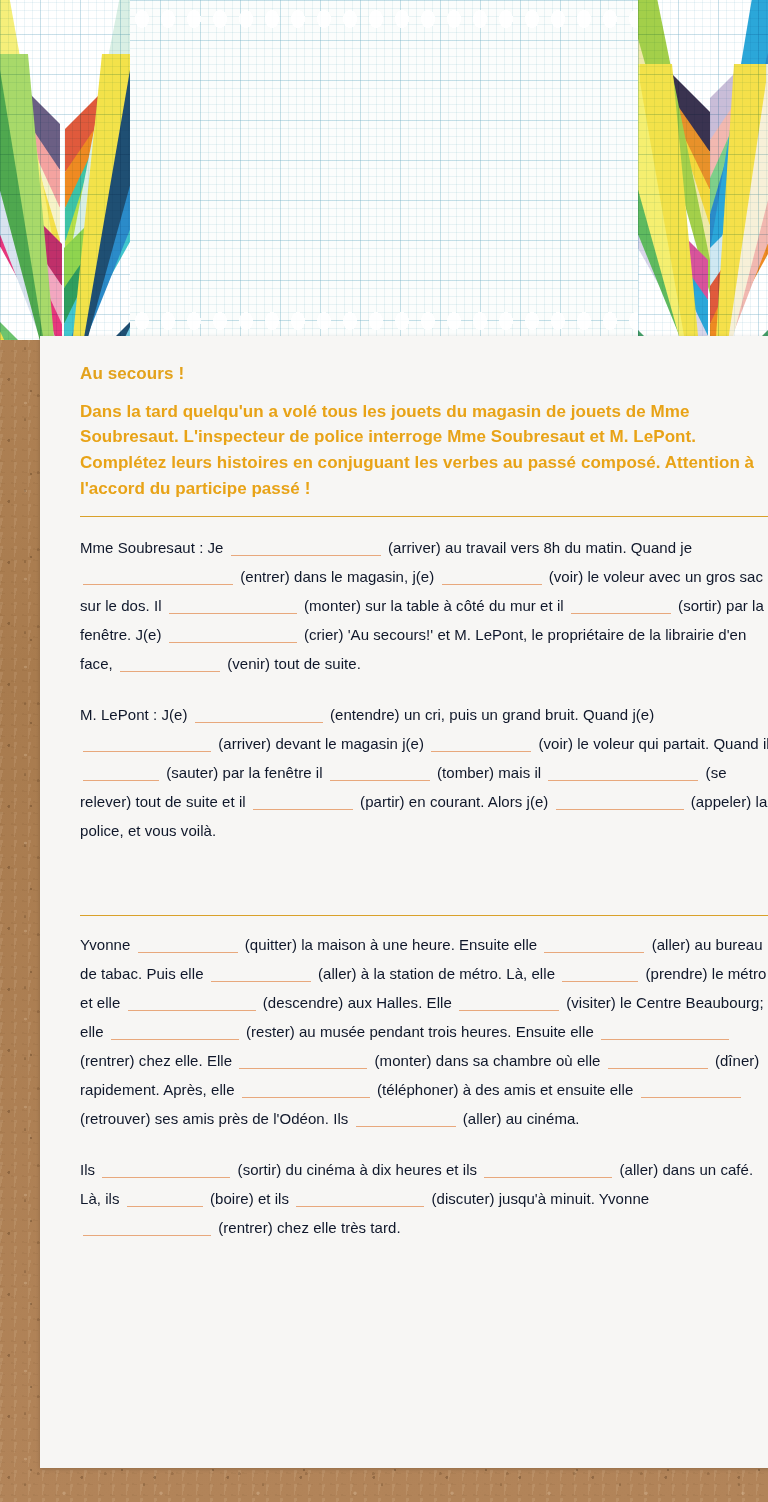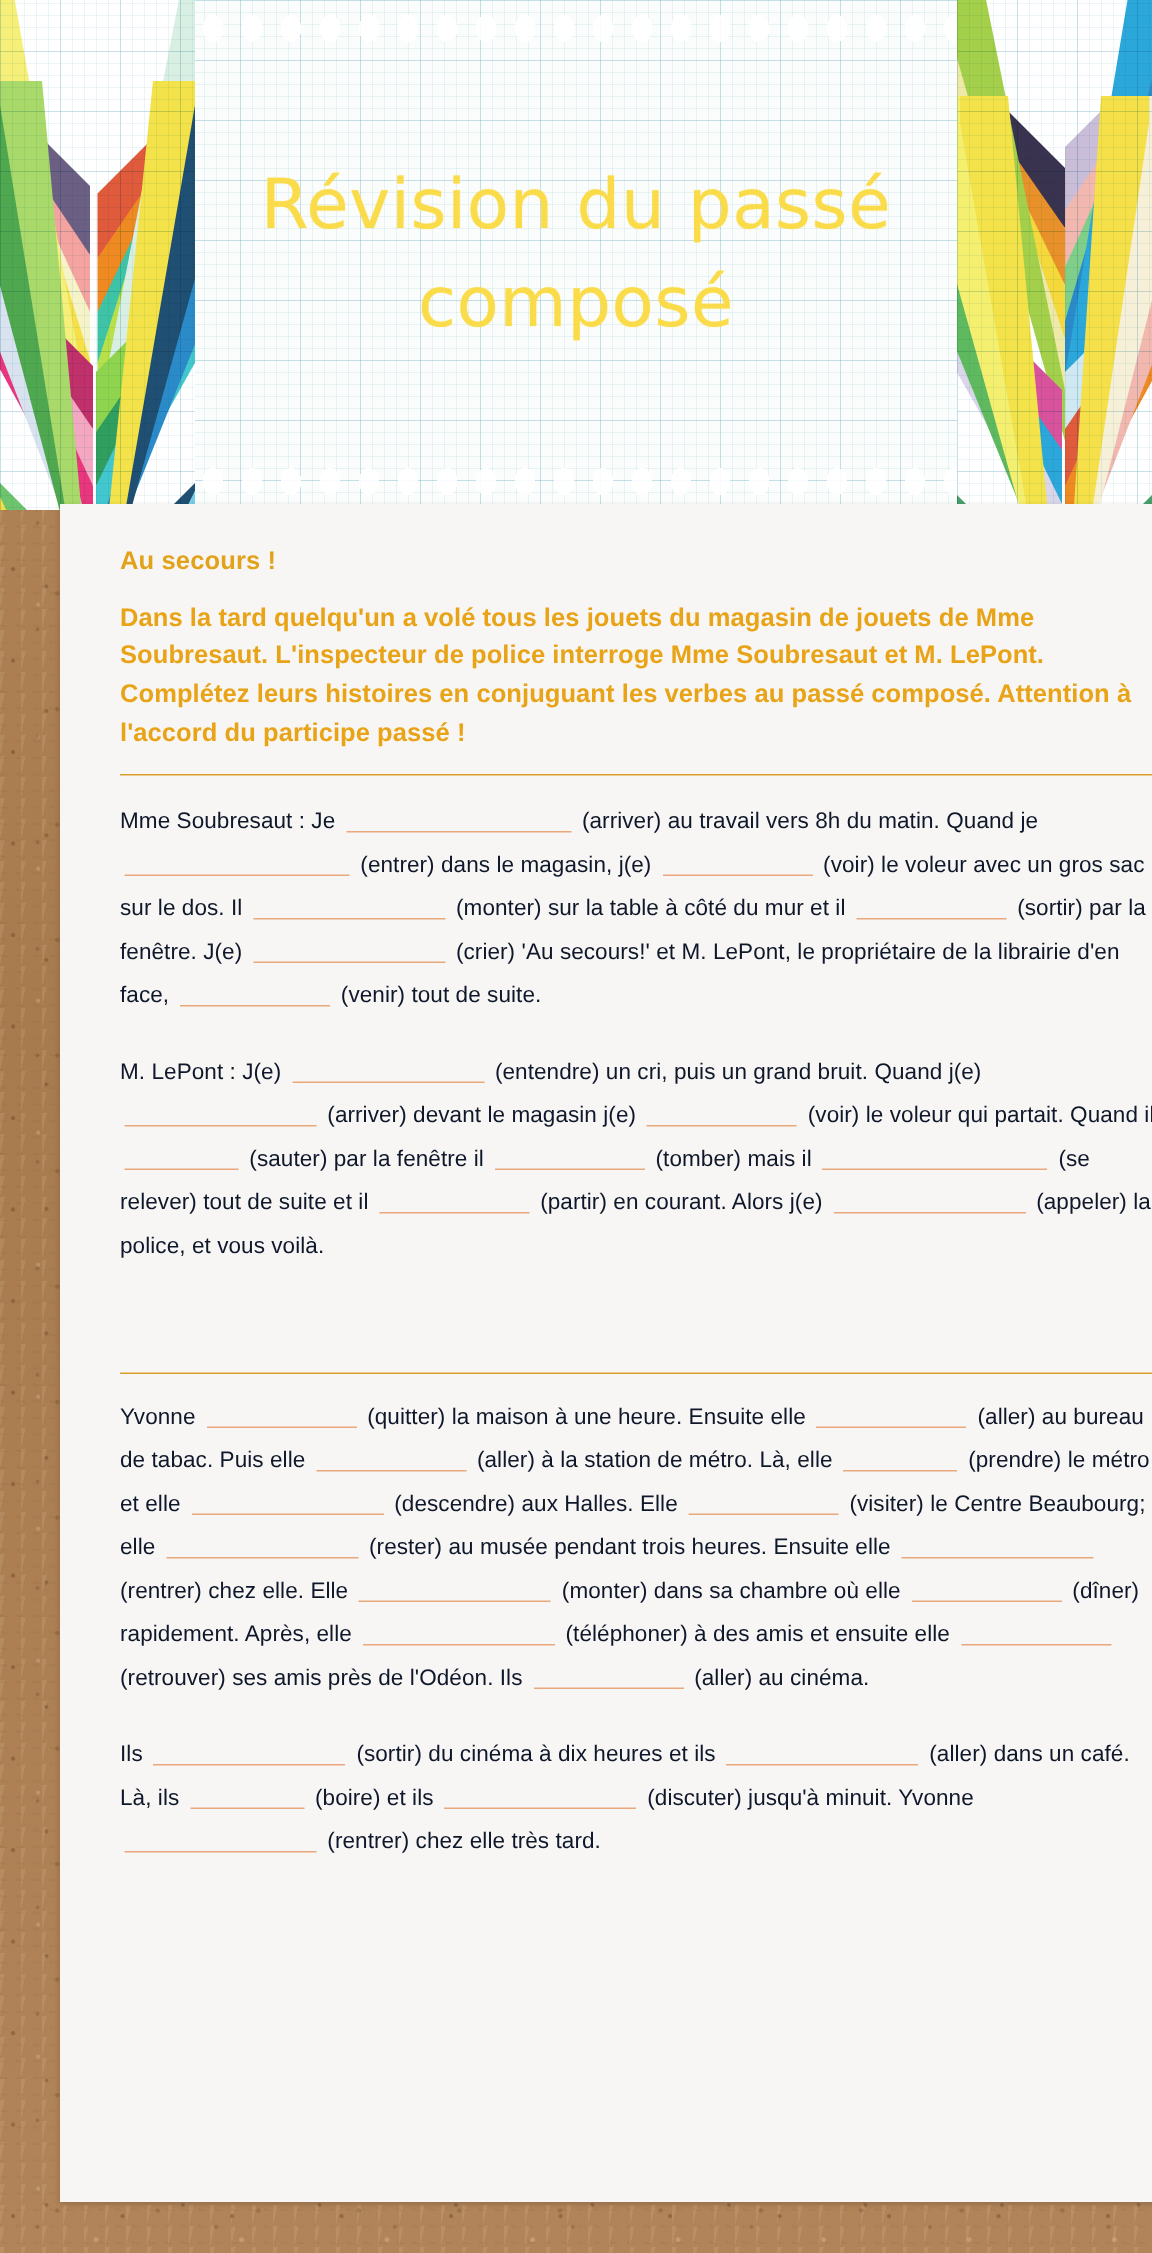--- a/index.html
+++ b/index.html
@@ -297,22 +297,20 @@
             <polygon points="-160,210 -126,210 70,406 70,448 -160,228" fill="#47a06a"></polygon>
           </g>
           <g transform="translate(130,0) scale(-1,1)">
             <polygon points="-160,210 -126,210 58,394 58,432 -160,228" fill="#47a06a"></polygon>
           </g>
         </g>
       </svg>
       <div class="chev-paper"></div>
     </div>
 
-    <div id="title">Révision du passé
-composé</div>
   </div>
 
   <div id="card">
 
     <div class="hdr-amber">Au secours !</div>
 
     <div class="intro">Dans la tard quelqu'un a volé tous les jouets du magasin de jouets de Mme Soubresaut. L'inspecteur de police interroge Mme Soubresaut et M. LePont. Complétez leurs histoires en conjuguant les verbes au passé composé. Attention à l'accord du participe passé !</div>
 
     <hr class="rule">
 

